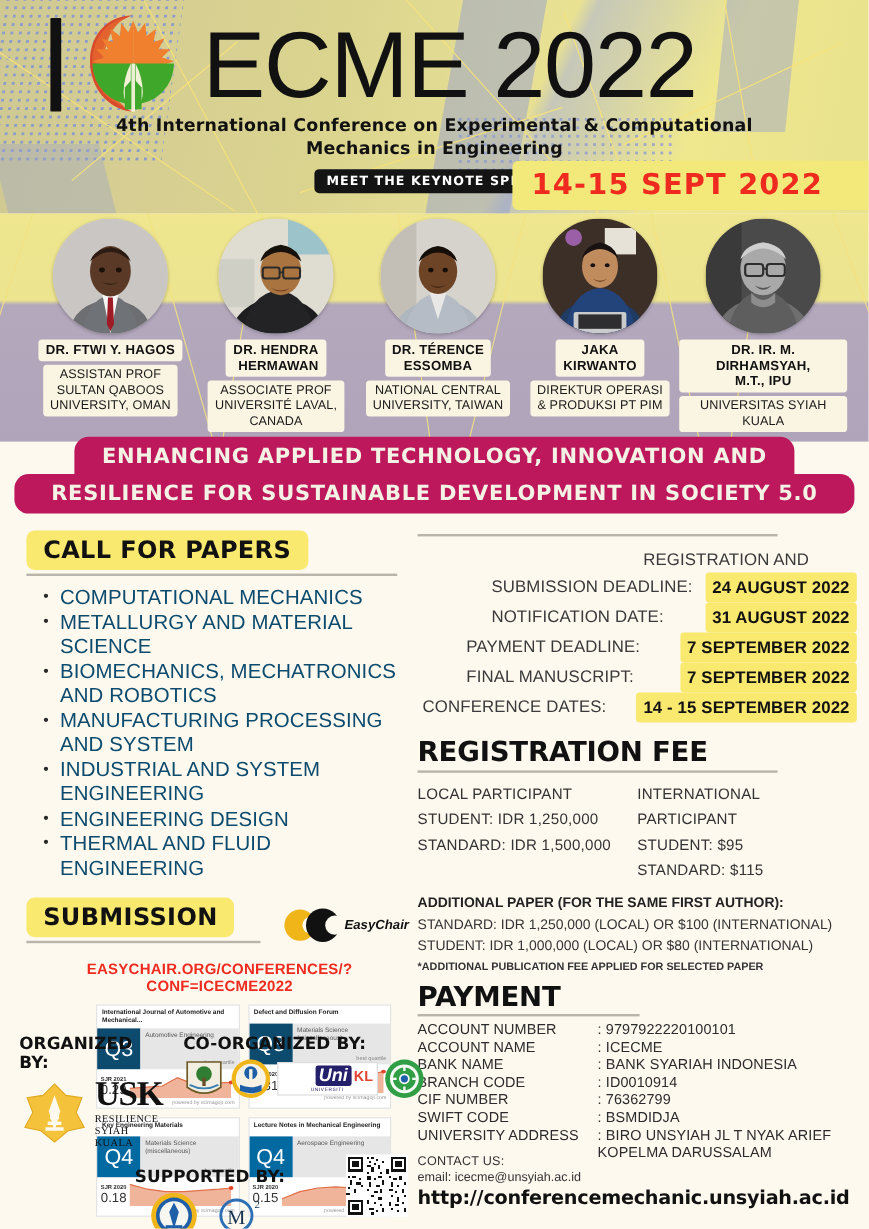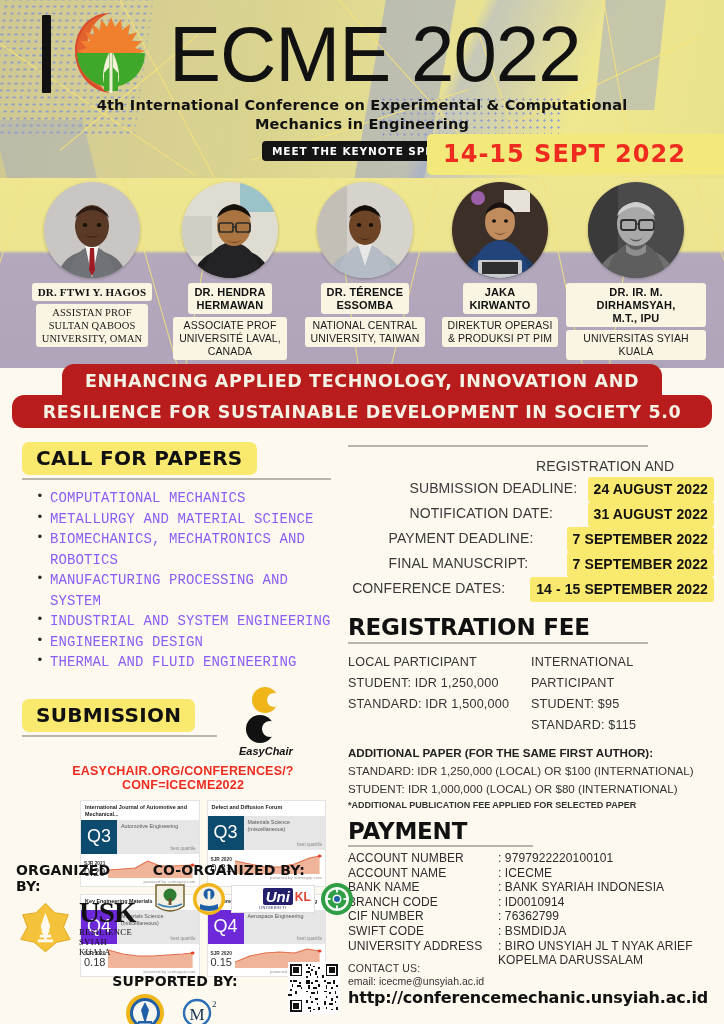--- a/index.html
+++ b/index.html
@@ -126,21 +126,21 @@
     font-size: 10.5px; line-height: 13px; letter-spacing: .1px;
     padding: 2px 6px; border-radius: 3px; margin-top: 3px;
   }
 
   
   .face { position: absolute; inset: 0; }
 
   
   .theme-wrap { position: relative; margin-top: -4px; }
   .theme-line {
-    background: #b91c1c; color: #f4f2e4;
+    background: #be185d; color: #f4f2e4;
     font-size: 17.5px; font-weight: 700; letter-spacing: .6px;
     text-align: center; font-family: "DejaVu Sans", sans-serif;
     padding: 7px 0 6px;
   }
   .theme-line.one {
     width: 600px; margin: 0 auto; border-radius: 12px 12px 0 0;
   }
   .theme-line.two {
     width: 700px; margin: 0 auto; border-radius: 12px;
     margin-top: -2px;
@@ -155,39 +155,39 @@
     display: inline-block; background: #f9e96e; color: #111;
     font-size: 20px; font-weight: 700; letter-spacing: .3px;
     padding: 4px 14px 5px; border-radius: 7px;
     font-family: "DejaVu Sans", sans-serif;
   }
   .rule { height: 2px; background: #b9b5ab; margin: 3px 0 8px; }
   .rule.short { width: 96%; }
 
   ul.topics { list-style: none; margin: 4px 0 0 14px; }
   ul.topics li {
-    position: relative; font-size: 14px; color: #8b5cf6; line-height: 20.5px;
-    padding-left: 14px; letter-spacing: .1px; font-family: Liberation Mono, monospace;
+    position: relative; font-size: 17px; color: #0c4a6e; line-height: 20.5px;
+    padding-left: 14px; letter-spacing: .1px;
   }
   ul.topics li:before {
     content: "•"; position: absolute; left: 0; top: -1px; font-size: 13px; color: #2b2b2b;
   }
 
   
   .dates { margin-top: 2px; }
   .drow { display: flex; align-items: flex-start; line-height: 22px; justify-content: flex-end; }
   .dlabel { width: 178px; font-size: 14px; color: #3a3a3a; letter-spacing: .1px; }
   .dval {
     font-size: 14px; font-weight: 700; color: #111;
     background: #fae96f; padding: 1px 6px 2px; border-radius: 3px; letter-spacing: .1px;
   }
 
   
   .sub-head { display: flex; align-items: center; gap: 20px; margin-top: 14px; }
-  .ec-logo { display: flex; align-items: center; gap: 2px; flex-direction: column; }
+  .ec-logo { display: flex; align-items: center; gap: 2px; }
   .ec-e {
     width: 26px; height: 26px; border-radius: 50%;
     background: #f0b619; position: relative;
   }
   .ec-e:after {
     content: ""; position: absolute; right: -3px; top: 6px;
     width: 14px; height: 14px; background: #fdf9ef; border-radius: 50%;
   }
   .ec-c {
     width: 28px; height: 28px; border-radius: 50%; background: #111;
@@ -207,21 +207,21 @@
   .jgrid { display: grid; grid-template-columns: 1fr 1fr; gap: 7px; margin: 8px 14px 0 58px; width: 246px; }
   .jcard { background: #fff; border: 1px solid #e3e3e3; font-size: 5.4px; }
   .jtitle { padding: 3px 4px 2px; font-weight: 700; color: #222; line-height: 7px; min-height: 15px; }
   .jmid { display: flex; }
   .qbox {
     width: 36px; height: 34px; color: #fff; font-size: 18px;
     display: flex; align-items: center; justify-content: center;
     font-family: "Liberation Sans", sans-serif;
   }
   .qbox.q3 { background: #0c4a6e; }
-  .qbox.q4 { background: #6d28d9; text-align: right; }
+  .qbox.q4 { background: #0369a1; text-align: right; }
   .qcat { flex: 1; background: #e6e6e6; padding: 3px 4px; position: relative; color: #555; line-height: 7px; }
   .qbest { position: absolute; right: 3px; bottom: 2px; font-size: 4.6px; color: #888; }
   .jbot { display: flex; align-items: flex-end; padding: 2px 3px 1px; gap: 3px; }
   .jsjr { font-size: 4.8px; font-weight: 700; color: #333; }
   .jval { font-size: 11px; color: #333; line-height: 12px; }
   .jspark { flex: 1; height: 22px; position: relative; }
   .jfoot { text-align: right; font-size: 4.4px; color: #999; padding: 0 3px 2px; }
 
   
   .sec-head {
@@ -329,21 +329,21 @@
       <span style="left:30px;  top:-10px; height:230px; transform:rotate(18deg);"></span>
       <span style="left:120px; top:-10px; height:230px; transform:rotate(-16deg);"></span>
       <span style="left:220px; top:-10px; height:230px; transform:rotate(10deg);"></span>
       <span style="left:330px; top:-10px; height:230px; transform:rotate(-8deg);"></span>
       <span style="left:440px; top:-10px; height:230px; transform:rotate(14deg);"></span>
       <span style="left:540px; top:-10px; height:230px; transform:rotate(-12deg);"></span>
       <span style="left:640px; top:-10px; height:230px; transform:rotate(9deg);"></span>
       <span style="left:690px; top:-10px; height:230px; transform:rotate(-20deg);"></span>
     </div>
 
-    <div class="spk" style="left:22px;font-family:Liberation Serif, serif;">
+    <div class="spk" style="left:22px;">
       <div class="photo">
         <svg class="face" viewBox="0 0 96 96" aria-hidden="true">
           <rect width="96" height="96" fill="#c9c6c4"></rect>
           <ellipse cx="48" cy="96" rx="34" ry="28" fill="#6d6e71"></ellipse>
           <path d="M24 96 Q30 66 48 64 Q66 66 72 96 Z" fill="#6f7276"></path>
           <path d="M41 62 L48 96 L55 62 Z" fill="#f7f7f5"></path>
           <path d="M46 66 L50 66 L51 88 L48 94 L45 88 Z" fill="#9e1b26"></path>
           <ellipse cx="48" cy="44" rx="17" ry="21" fill="#5a3a26"></ellipse>
           <path d="M31 36 Q48 20 65 36 Q62 26 48 24 Q34 26 31 36 Z" fill="#2b1b12"></path>
           <ellipse cx="41" cy="43" rx="2.4" ry="2" fill="#1b1109"></ellipse>
@@ -366,21 +366,21 @@
           <ellipse cx="50" cy="100" rx="40" ry="34" fill="#1d1d1f"></ellipse>
           <path d="M20 96 Q26 62 50 60 Q74 62 80 96 Z" fill="#232326"></path>
           <ellipse cx="52" cy="44" rx="17" ry="20" fill="#a9743f"></ellipse>
           <path d="M35 36 Q52 20 69 36 Q66 24 52 22 Q38 24 35 36 Z" fill="#17110c"></path>
           <rect x="37" y="41" width="14" height="9" rx="2" fill="none" stroke="#2a2a2a" stroke-width="1.7"></rect>
           <rect x="54" y="41" width="14" height="9" rx="2" fill="none" stroke="#2a2a2a" stroke-width="1.7"></rect>
           <line x1="51" y1="45" x2="54" y2="45" stroke="#2a2a2a" stroke-width="1.5"></line>
           <path d="M44 58 Q52 62 60 58 Q52 64 44 58 Z" fill="#6b3d1d"></path>
         </svg>
       </div>
-      <div class="name" style="white-space:pre-line;">DR. HENDRA
+      <div class="name" style="white-space:pre-line;text-align:right;">DR. HENDRA
 HERMAWAN</div><br>
       <div class="aff" style="white-space:pre-line;">ASSOCIATE PROF
 UNIVERSITÉ LAVAL,
 CANADA</div>
     </div>
 
     <div class="spk" style="left:295px;">
       <div class="photo">
         <svg class="face" viewBox="0 0 96 96" aria-hidden="true">
           <rect width="96" height="96" fill="#d6d3cc"></rect>

